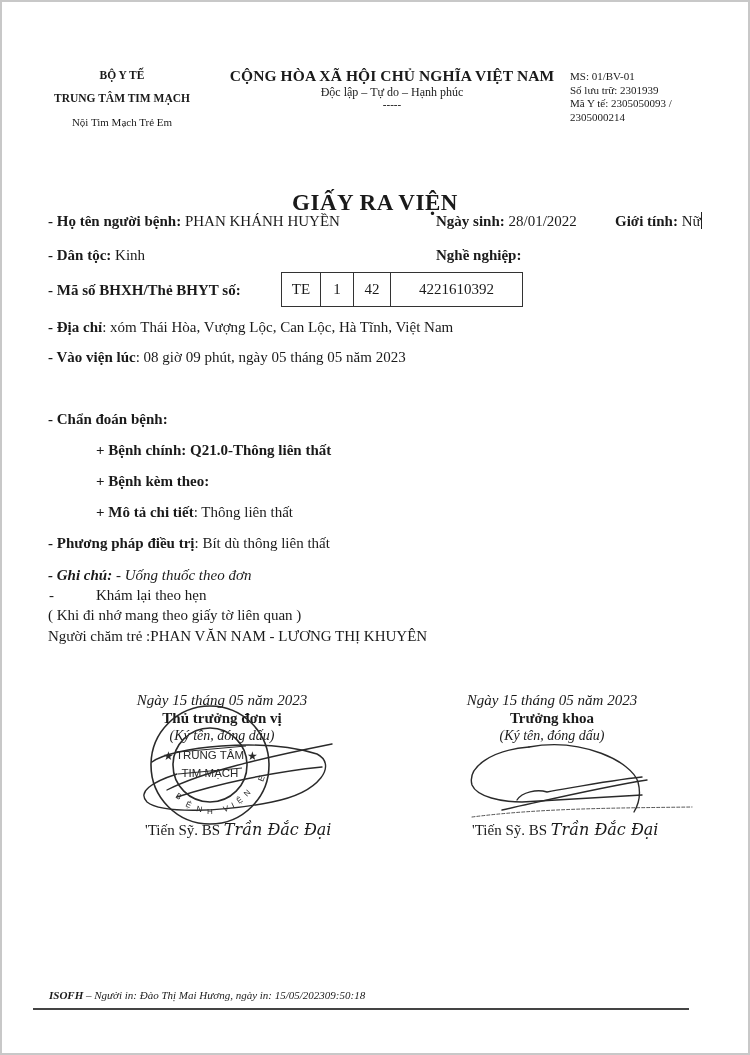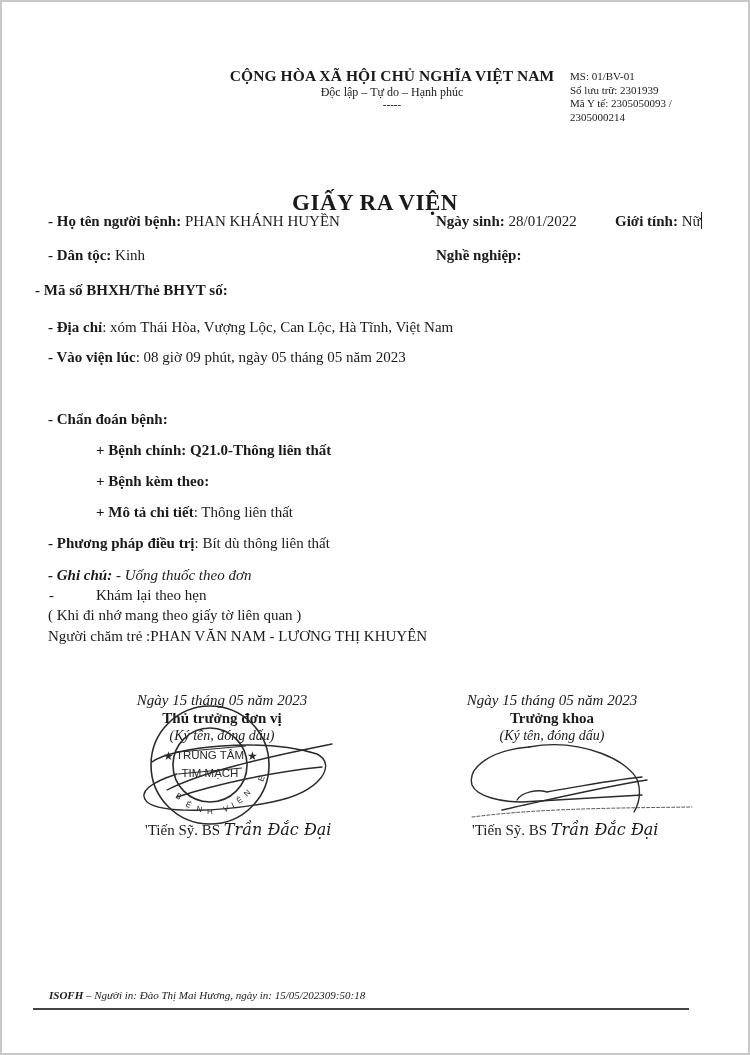--- a/index.html
+++ b/index.html
@@ -44,20 +44,25 @@
   .footer-text { left:47px; top:987px; font-size:11px; font-style:italic; font-weight:bold; }
   .footer-text .rest { font-weight:normal; }
   .footer-line { position:absolute; left:31px; top:1006px; width:656px; height:2px; background:#444; }
   svg.overlay { position:absolute; left:0; top:0; pointer-events:none; }
 </style>
 </head>
 <body>
 
 <div class="page">
 
+  <div class="abs hdr-left">
+    <div class="l1">BỘ Y TẾ</div>
+    <div class="l2">TRUNG TÂM TIM MẠCH</div>
+    <div class="l3">Nội Tim Mạch Trẻ Em</div>
+  </div>
 
   <div class="abs hdr-center">
     <div class="nation">CỘNG HÒA XÃ HỘI CHỦ NGHĨA VIỆT NAM</div>
     <div class="motto">Độc lập – Tự do – Hạnh phúc</div>
     <div class="dash">-----</div>
   </div>
 
   <div class="abs hdr-right">
     <div>MS: 01/BV-01</div>
     <div>Số lưu trữ: 2301939</div>
@@ -82,23 +87,33 @@
 
   <div class="abs row" style="left:46px; top:244px;">
     <span class="lbl">- Dân tộc:</span>
     <span>Kinh</span>
   </div>
   <div class="abs row" style="left:434px; top:244px;">
     <span class="lbl">Nghề nghiệp:</span>
     <span></span>
   </div>
 
-  <div class="abs row" style="left:33px; top:279px;">
+  <div class="abs row" style="left:46px; top:279px;">
     <span class="lbl">- Mã số BHXH/Thẻ BHYT số:</span>
   </div>
+  <table class="ins-table">
+    <tbody>
+        <tr>
+      <td style="width:38px;">TE</td>
+      <td style="width:32px;">1</td>
+      <td style="width:36px;">42</td>
+      <td style="width:131px;">4221610392</td>
+    </tr>
+  </tbody>
+    </table>
 
   <div class="abs row" style="left:46px; top:316px;">
     <span class="lbl">- Địa chỉ</span><span>: xóm Thái Hòa, Vượng Lộc, Can Lộc, Hà Tĩnh, Việt Nam</span>
   </div>
 
   <div class="abs row" style="left:46px; top:346px;">
     <span class="lbl">- Vào viện lúc</span><span>: 08 giờ 09 phút, ngày 05 tháng 05 năm 2023</span>
   </div>
 
 

